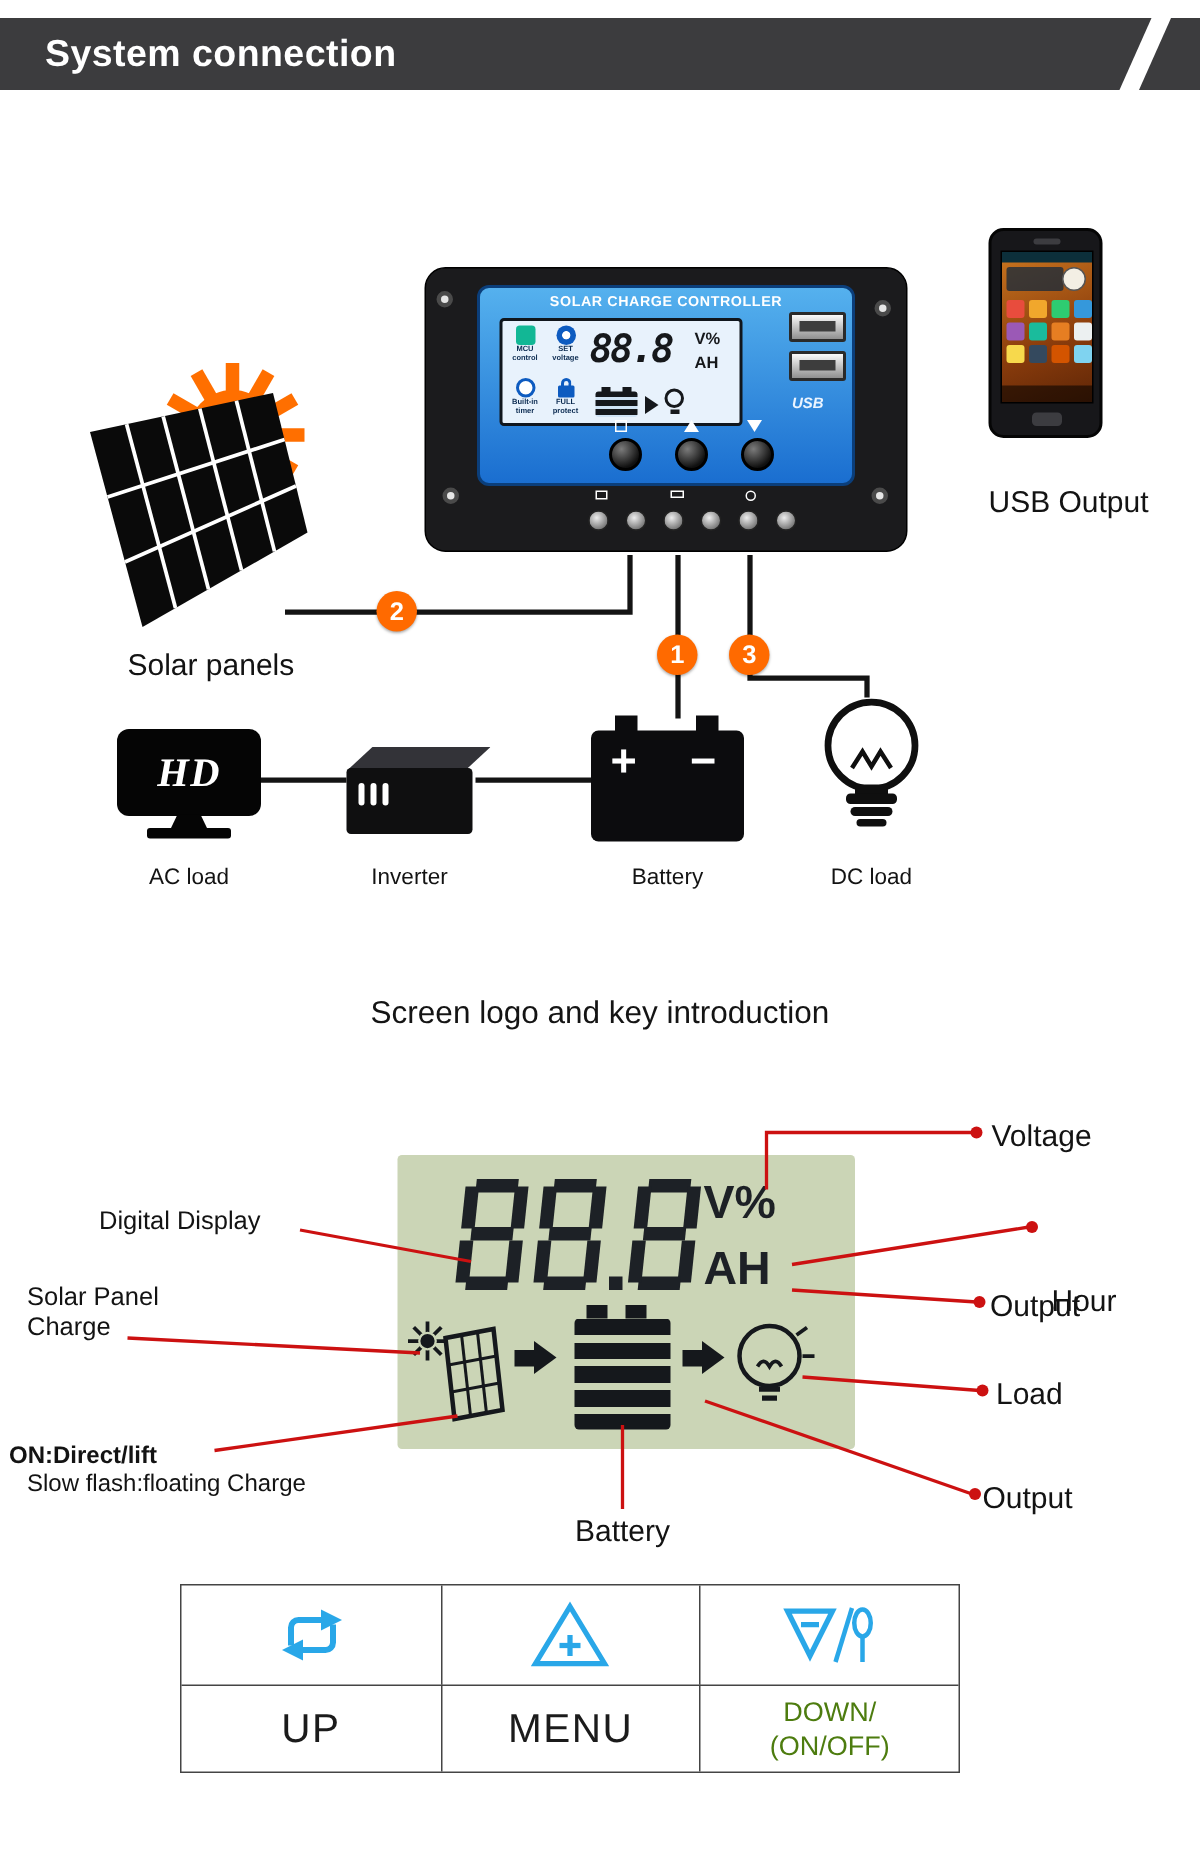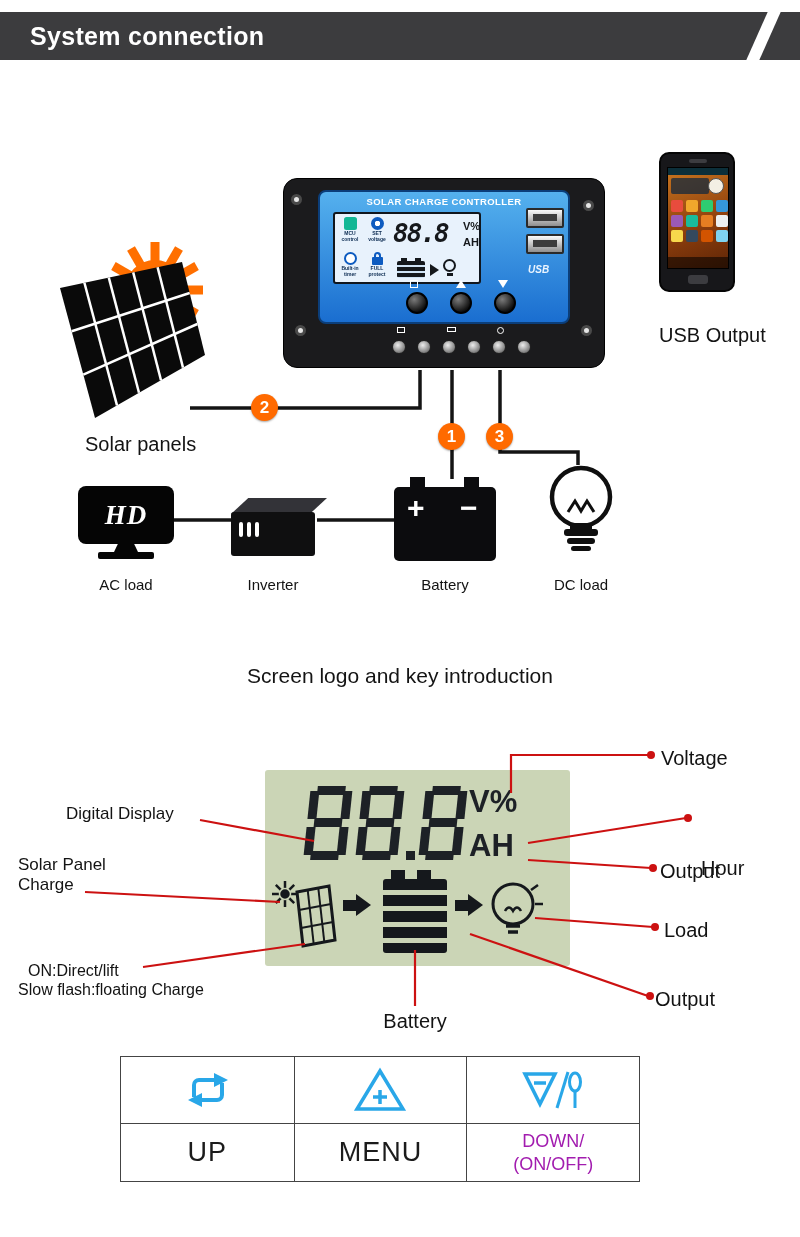--- a/index.html
+++ b/index.html
@@ -25,21 +25,21 @@
   .label17 { position:absolute; font-size:17px; color:#131313; }
   .cap-label { position:absolute; font-size:15px; color:#131313; transform:translateX(-50%); }
 
   
   .controller { position:absolute; left:283px; top:178px; width:322px; height:190px; }
   .ctrl-body { position:absolute; inset:0; background:#1b1b1d; border:1px solid #000; border-radius:14px; }
   .hole { position:absolute; width:11px; height:11px; border-radius:50%; background:#e6e6e6; border:3px solid #4a4a4a; }
   .ctrl-panel { position:absolute; left:35px; top:12px; width:252px; height:134px; border-radius:8px;
                 background:linear-gradient(180deg,#55b1ee,#1a6ed0); border:2px solid #0b3e7a; }
   .ctrl-title { position:absolute; left:0; top:4px; width:100%; text-align:center; color:#fff; font-size:9.5px; font-weight:700; letter-spacing:.4px; }
-  .ctrl-lcd { position:absolute; left:13px; top:20px; width:148px; height:72px; background:#e8f2fc; border:2px solid #10161d; border-radius:3px; }
+  .ctrl-lcd { position:absolute; left:13px; top:20px; width:162px; height:72px; background:#e8f2fc; border:2px solid #10161d; border-radius:3px; }
   .feat { position:absolute; width:26px; text-align:center; }
   .fi { display:block; width:13px; height:13px; margin:0 auto 1px; }
   .fl { display:block; font-size:5px; line-height:1.15; font-weight:700; color:#0a2a50; }
   .ctrl-digits { position:absolute; left:58px; top:4px; font-family:"DejaVu Sans Mono", monospace; font-style:italic; font-weight:700;
                  font-size:26px; letter-spacing:-2px; color:#16181b; }
   .ctrl-unit { position:absolute; left:128px; font-size:11px; font-weight:700; color:#16181b; }
   .usb-port { position:absolute; left:206px; width:38px; height:20px; background:linear-gradient(180deg,#fafafa,#8f8f8f);
               border:2px solid #2a2a2a; border-radius:2px; }
   .usb-tongue { margin:4px auto 0; width:24px; height:7px; background:#3d3d3d; }
   .ctrl-btn { position:absolute; top:100px; width:22px; height:22px; border-radius:50%;
@@ -82,21 +82,21 @@
   .sr { position:absolute; width:1px; height:1px; overflow:hidden; opacity:0; pointer-events:none; }
 
   
   .key-table { position:absolute; left:120px; top:1056px; width:520px; display:grid;
                grid-template-columns:1fr 1fr 1fr; grid-template-rows:66px 58px; border:1px solid #444; background:#fff; }
   .kcell { display:flex; flex-direction:column; align-items:center; justify-content:center;
            border-left:1px solid #444; border-top:1px solid #444; }
   .kcell:nth-child(3n+1){ border-left:none; }
   .kcell:nth-child(-n+3){ border-top:none; }
   .klabel { font-size:27px; color:#1b1b1b; letter-spacing:1px; }
-  .kdown div { font-size:18px; line-height:1.25; text-align:center; color:#a21caf; }
+  .kdown div { font-size:18px; line-height:1.25; text-align:center; color:#4d7c0f; }
 </style>
 </head>
 <body>
 
 <div class="page">
 
   <div class="header">
     <span class="header-title">System connection</span>
     <span class="header-slash"></span>
   </div>
@@ -340,21 +340,21 @@
 
   <span class="label15" style="left:661px;top:747px;">Voltage</span>
   <span class="label15" style="left:701px;top:810px;margin-top:47px;">Hour</span>
   <span class="label15" style="left:660px;top:860px;">Output</span>
   <span class="label15" style="left:664px;top:919px;">Load</span>
   <span class="label15" style="left:655px;top:988px;">Output</span>
 
   <span class="label17" style="left:66px;top:804px;">Digital Display</span>
   <span class="label17" style="left:18px;top:855px;">Solar Panel</span>
   <span class="label17" style="left:18px;top:875px;">Charge</span>
-  <span class="label17" style="left:28px;top:962px;font-size:16px;">ON:Direct/lift</span>
+  <span class="label17" style="left:6px;top:962px;font-size:16px;font-weight:bold;">ON:Direct/lift</span>
   <span class="label17" style="left:18px;top:981px;font-size:16px;">Slow flash:floating Charge</span>
   <span class="label15" style="left:415px;top:1010px;transform:translateX(-50%);">Battery</span>
 
   <div class="key-table">
     <div class="kcell">
       <svg width="60" height="48" viewBox="0 0 60 48">
         <path d="M17 31 V19 a5 5 0 0 1 5 -5 h17" fill="none" stroke="#29a7e8" stroke-width="4"></path>
         <polygon points="37,7 51,14 37,21" fill="#29a7e8"></polygon>
         <path d="M45 17 v12 a5 5 0 0 1 -5 5 h-17" fill="none" stroke="#29a7e8" stroke-width="4"></path>
         <polygon points="25,27 11,34 25,41" fill="#29a7e8"></polygon>

